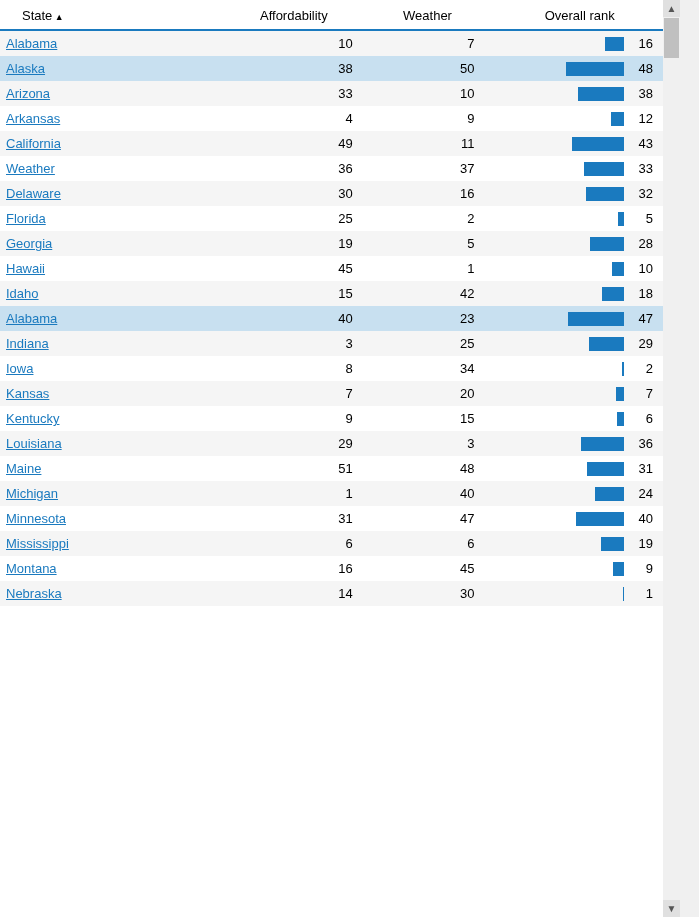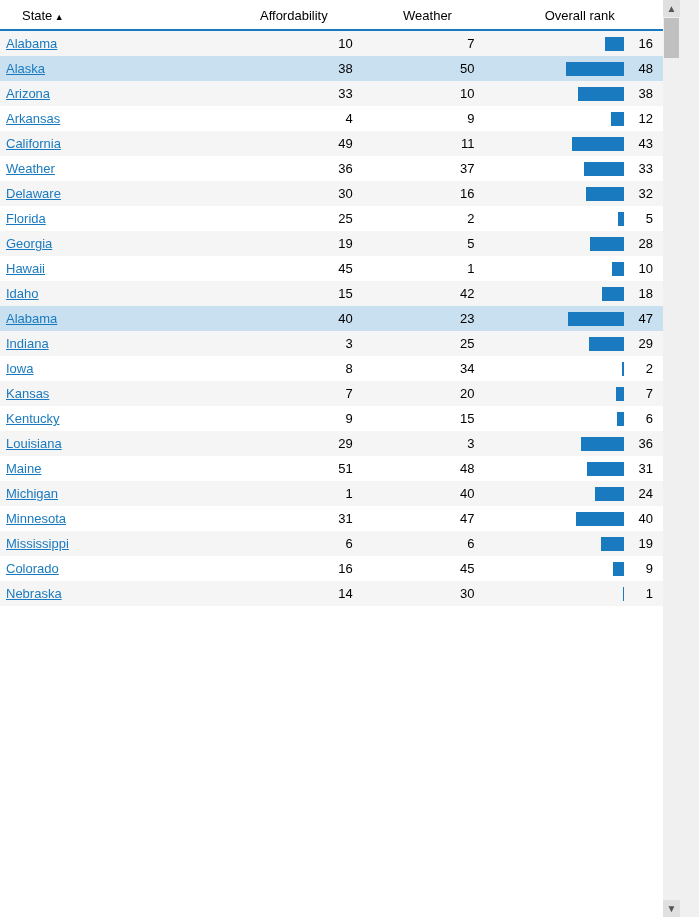--- a/index.html
+++ b/index.html
@@ -372,21 +372,21 @@
           <td class="num">6</td>
           <td class="num">6</td>
           <td class="rank-cell">
             <div class="bar-container">
               <span class="bar" style="width: 23px;"></span>
               <span class="rank-num">19</span>
             </div>
           </td>
         </tr>
         <tr>
-          <td class="state-name">Colorado</td>
+          <td class="state-name">Montana</td>
           <td class="num">16</td>
           <td class="num">45</td>
           <td class="rank-cell">
             <div class="bar-container">
               <span class="bar" style="width: 11px;"></span>
               <span class="rank-num">9</span>
             </div>
           </td>
         </tr>
         <tr>

